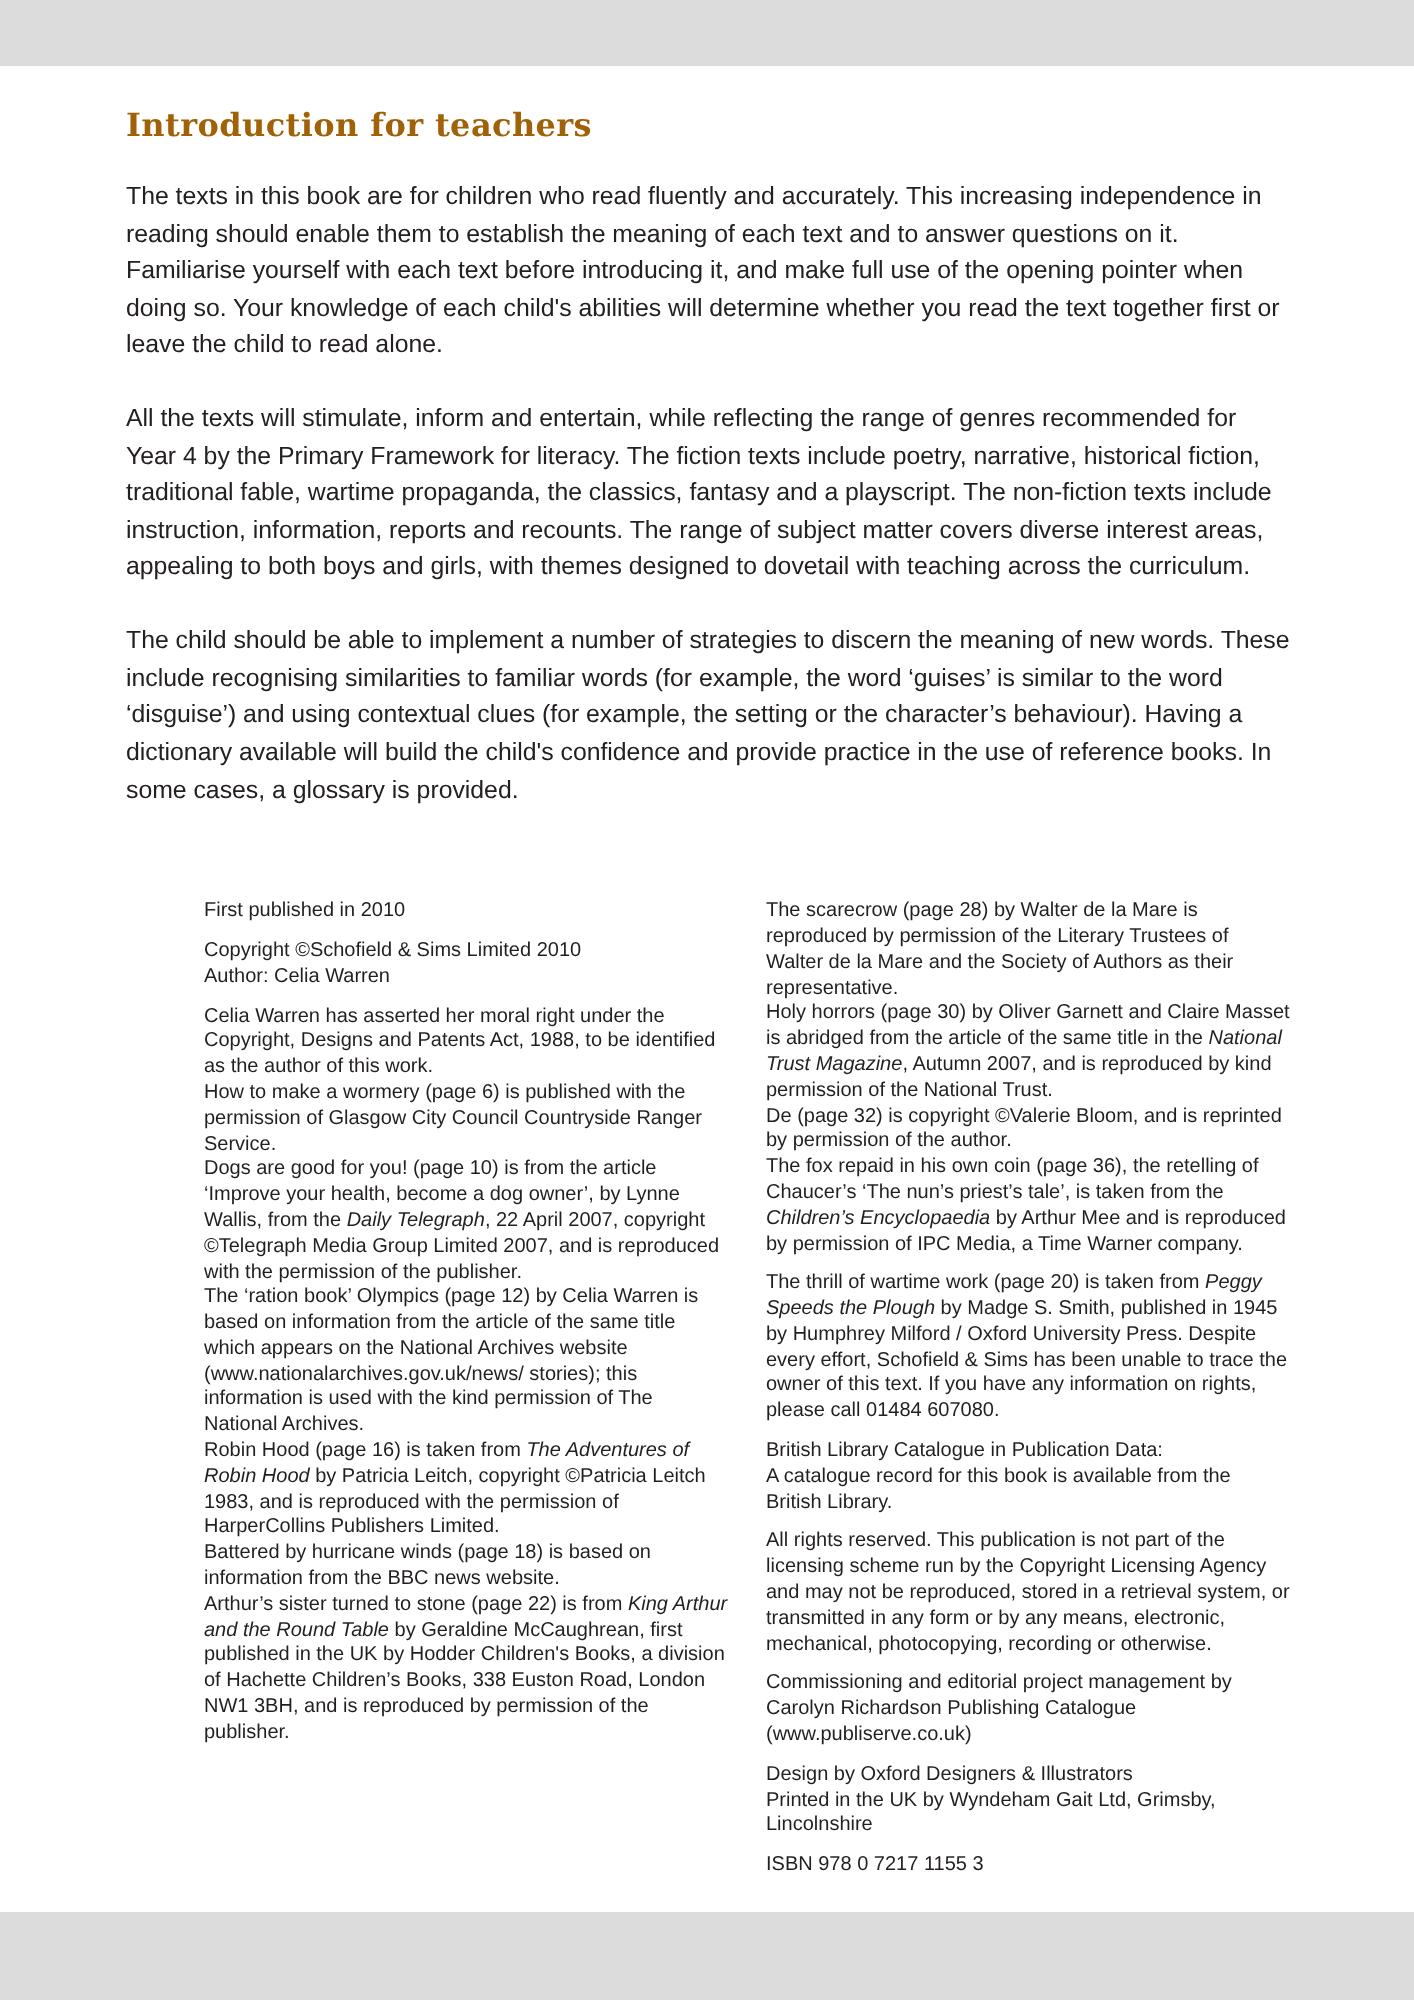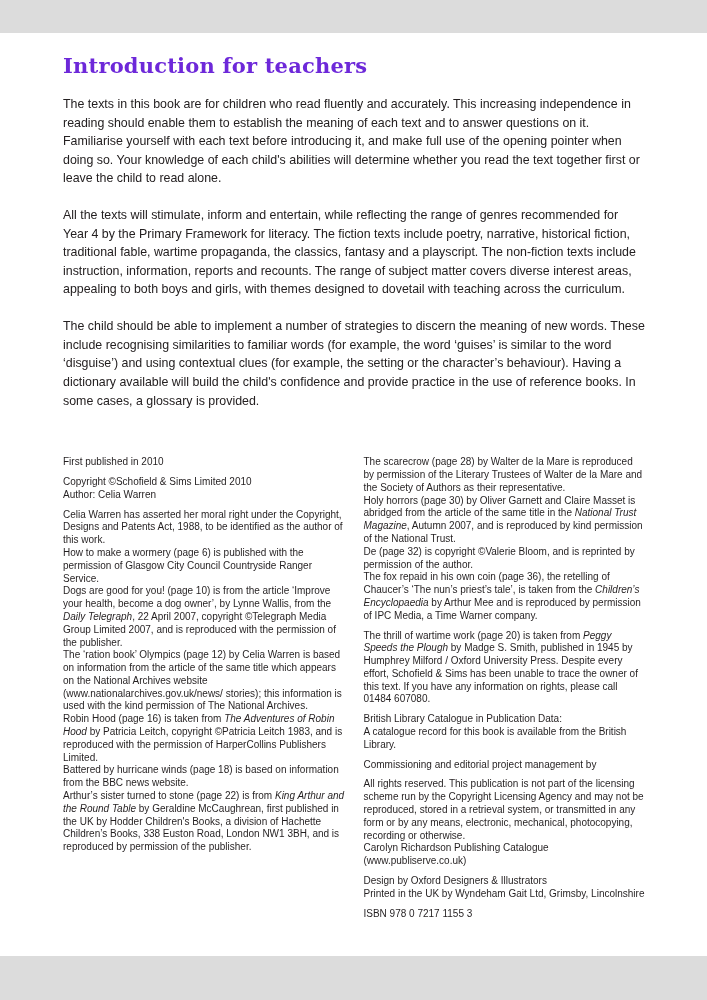--- a/index.html
+++ b/index.html
@@ -15,35 +15,36 @@
     position: absolute;
     top: 33px; left: 0;
     width: 707px; height: 923px;
     background: #ffffff;
     padding: 20px 62px 0 63px;
     overflow: hidden;
   }
   .page-title {
     font-family: "DejaVu Serif", serif;
     font-weight: bold;
-    font-size: 21px;
+    font-size: 16px;
     letter-spacing: 0.2px;
-    color: #6d28d9;
+    color: #a16207;
     margin: 0 0 17px 0;
   }
   .intro p {
     font-size: 12.4px;
     line-height: 1.5;
     margin: 0 0 18px 0;
     color: #242021;
   }
   .colophon {
     margin-top: 46px;
     display: flex;
     gap: 19px;
+    margin-left: 39px;
   }
   .col { flex: 1 1 0; min-width: 0; }
   .col p {
     font-size: 10px;
     line-height: 1.28;
     margin: 0;
   }
   .col p.gap { margin-top: 7px; }
   .b { font-weight: normal; }
   .i { font-style: italic; }
@@ -76,22 +77,22 @@
           <p class=""><span class="b">Arthur’s sister turned to stone</span><span> (page 22) is from </span><span class="i">King Arthur and the Round Table</span><span> by Geraldine McCaughrean, first published in the UK by Hodder Children's Books, a division of Hachette Children’s Books, 338 Euston Road, London NW1 3BH, and is reproduced by permission of the publisher.</span></p>
         </div>
       <div class="col">
           <p class=""><span class="b">The scarecrow</span><span> (page 28) by Walter de la Mare is reproduced by permission of the Literary Trustees of Walter de la Mare and the Society of Authors as their representative.</span></p>
           <p class=""><span class="b">Holy horrors</span><span> (page 30) by Oliver Garnett and Claire Masset is abridged from the article of the same title in the </span><span class="i">National Trust Magazine</span><span>, Autumn 2007, and is reproduced by kind permission of the National Trust.</span></p>
           <p class=""><span class="b">De</span><span> (page 32) is copyright ©Valerie Bloom, and is reprinted by permission of the author.</span></p>
           <p class=""><span class="b">The fox repaid in his own coin</span><span> (page 36), the retelling of Chaucer’s ‘The nun’s priest’s tale’, is taken from the </span><span class="i">Children’s Encyclopaedia</span><span> by Arthur Mee and is reproduced by permission of IPC Media, a Time Warner company.</span></p>
           <p class="gap"><span class="b">The thrill of wartime work</span><span> (page 20) is taken from </span><span class="i">Peggy Speeds the Plough</span><span> by Madge S. Smith, published in 1945 by Humphrey Milford / Oxford University Press. Despite every effort, Schofield &amp; Sims has been unable to trace the owner of this text. If you have any information on rights, please call 01484 607080.</span></p>
           <p class="gap"><span class="b">British Library Catalogue in Publication Data:</span></p>
           <p class=""><span>A catalogue record for this book is available from the British Library.</span></p>
+          <p class="gap"><span>All rights reserved. This publication is not part of the licensing scheme run by the Copyright Licensing Agency and may not be reproduced, stored in a retrieval system, or transmitted in any form or by any means, electronic, mechanical, photocopying, recording or otherwise.</span></p>
           <p class="gap"><span>Commissioning and editorial project management by</span></p>
-          <p class="gap"><span>All rights reserved. This publication is not part of the licensing scheme run by the Copyright Licensing Agency and may not be reproduced, stored in a retrieval system, or transmitted in any form or by any means, electronic, mechanical, photocopying, recording or otherwise.</span></p>
           <p class=""><span class="b">Carolyn Richardson Publishing Catalogue</span></p>
           <p class=""><span>(www.publiserve.co.uk)</span></p>
           <p class="gap"><span>Design by </span><span class="b">Oxford Designers &amp; Illustrators</span></p>
           <p class=""><span>Printed in the UK by Wyndeham Gait Ltd, Grimsby, Lincolnshire</span></p>
           <p class="gap"><span>ISBN 978 0 7217 1155 3</span></p>
         </div>
     </div>
 
   </div>
 </div>

